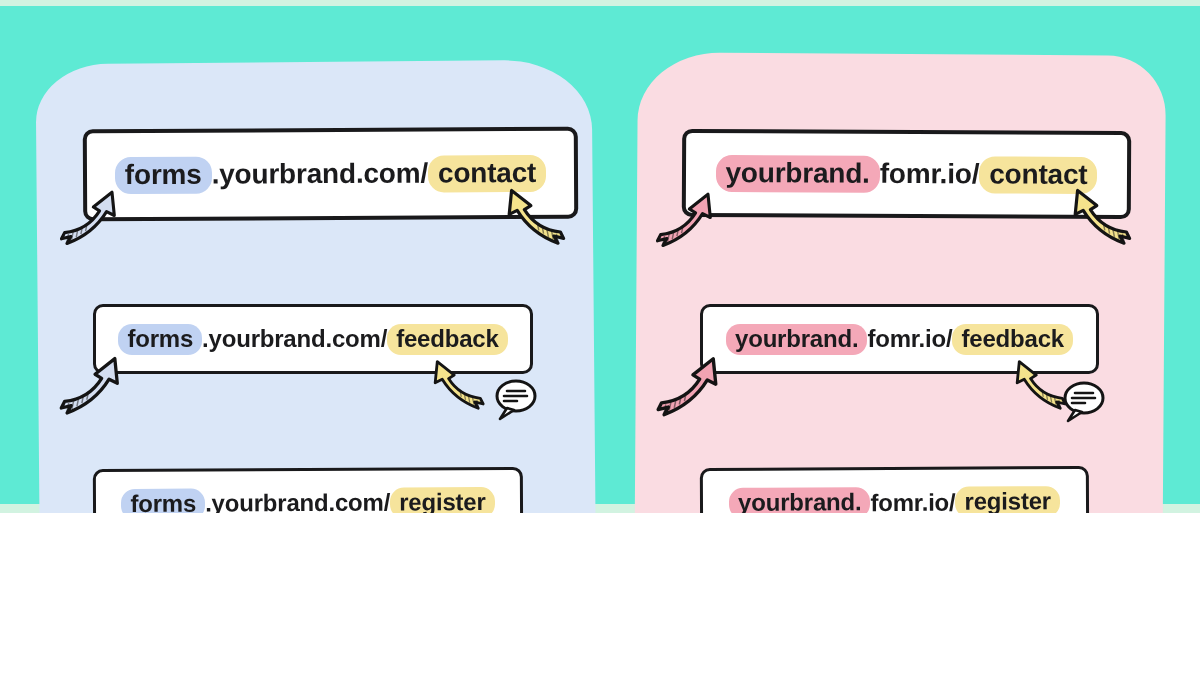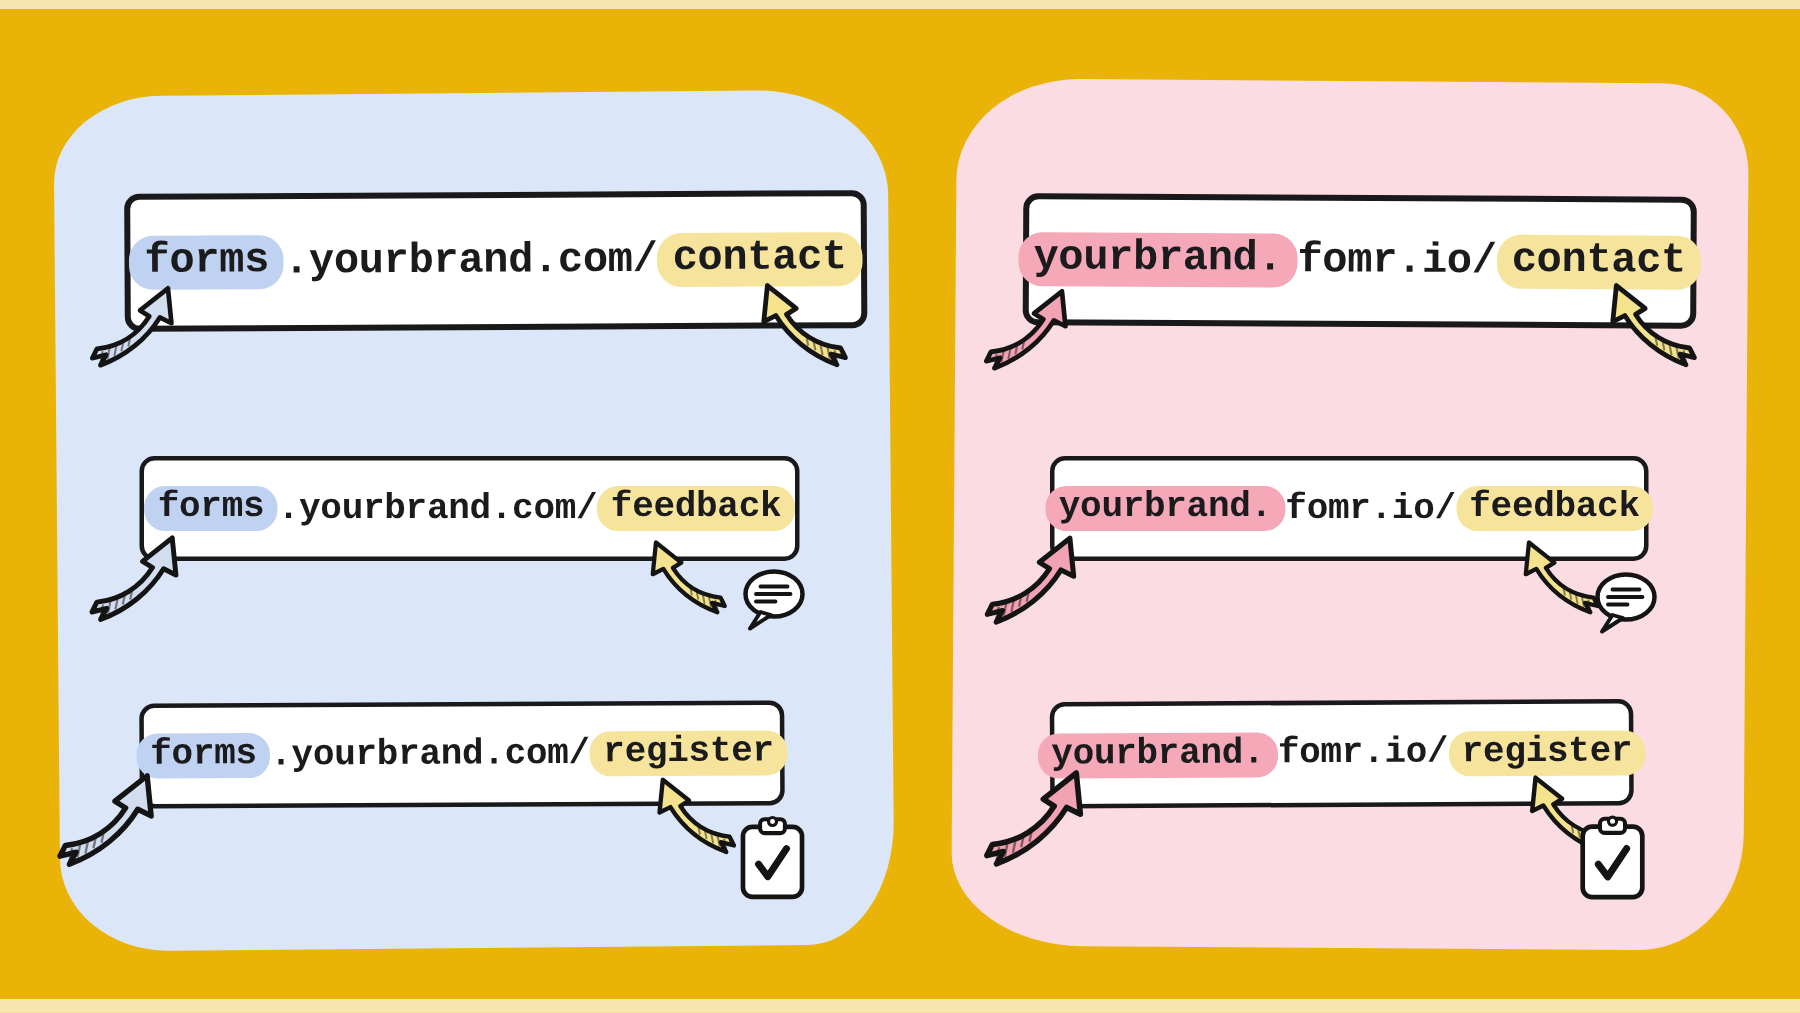--- a/index.html
+++ b/index.html
@@ -1,19 +1,19 @@
 <!DOCTYPE html>
 <html style="--left-panel-bg: #dbe7f8; --right-panel-bg: #fadce2; --brand-highlight-left: #c0d2f2; --brand-highlight-right: #f4a8b8; --path-highlight: #f6e49c; --url-text: #1b1b1d; --box-border: #19191b; --arrow-left-fill: #d3ddf0; --arrow-right-fill: #f1a3b3; --arrow-path-fill: #f4e38c; --edge-band-color: #faf5e6;"><head>
 <meta charset="utf-8">
 <style>
   html,body{margin:0;padding:0;background:#fff;}
   #stage{
-    position:relative;width:1200px;height:675px;overflow:hidden;
-    background:#eab308;
-    font-family:Liberation Mono, monospace;
+    position:relative;width:1200px;height:513px;overflow:hidden;
+    background:#5eead4;
+    font-family:Liberation Sans, sans-serif;
   }
   .edge-band{position:absolute;left:0;width:1200px;background:var(--edge-band-color,#faf5e6);opacity:.75;}
   .edge-band.top{top:0;height:6px;}
   .edge-band.bottom{bottom:0;height:9px;}
 
   .panel{position:absolute;}
   .panel-left{
     left:38px;top:62px;width:556px;height:570px;
     background:var(--left-panel-bg,#dbe7f8);
     border-radius:72px 88px 58px 72px / 58px 70px 82px 62px;

